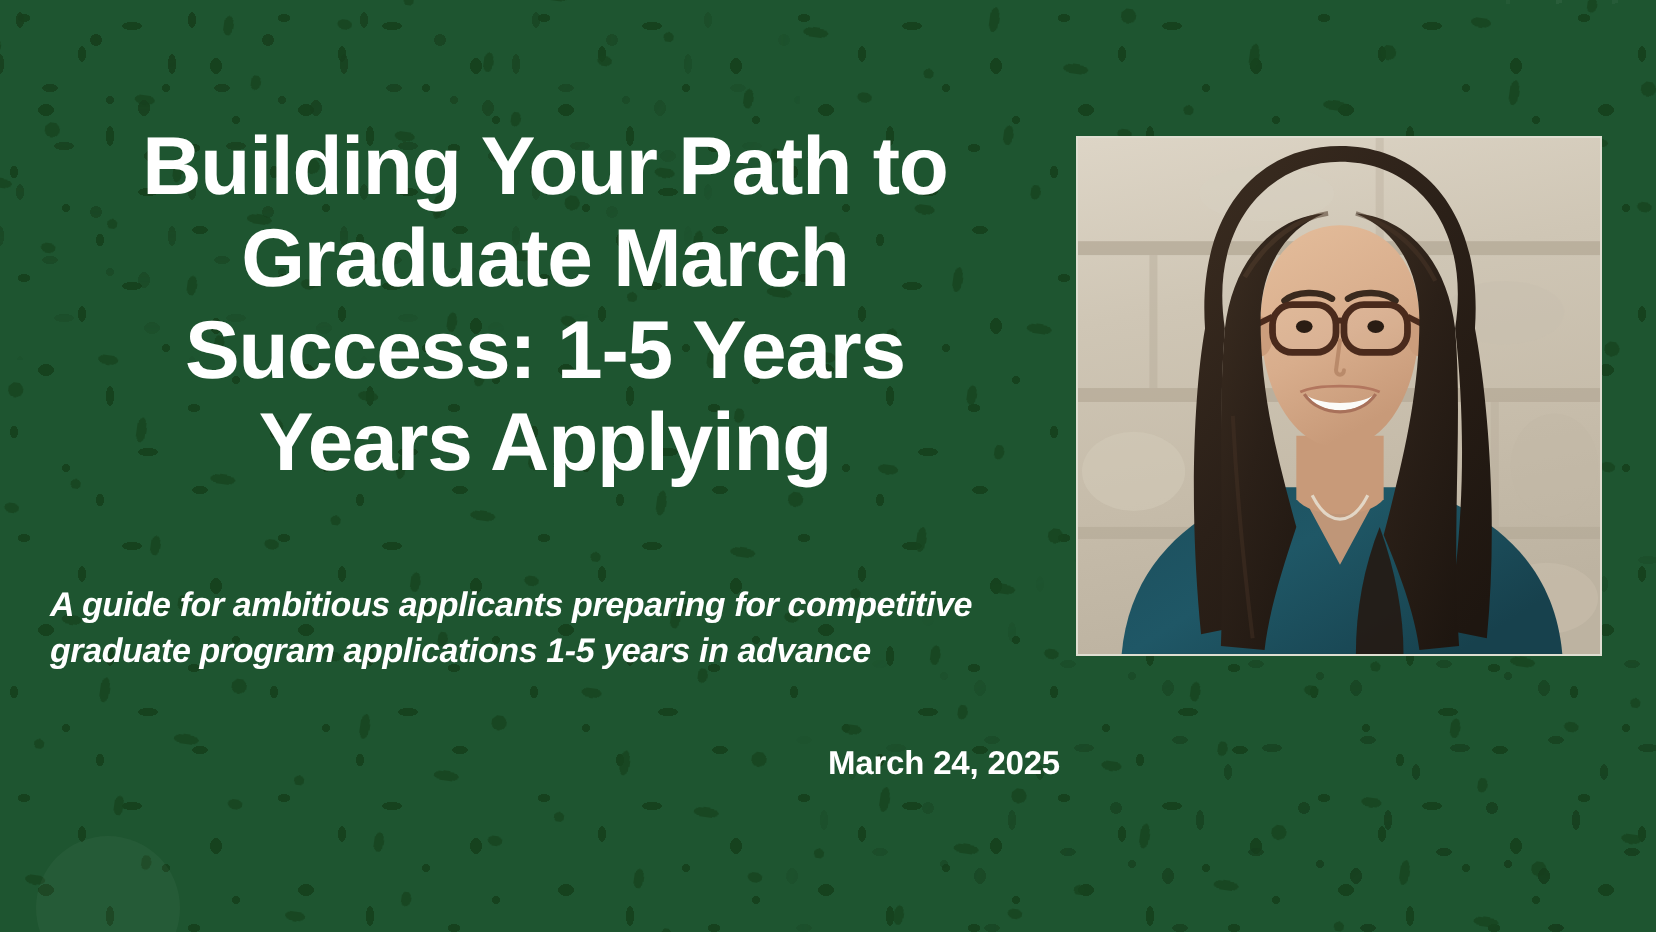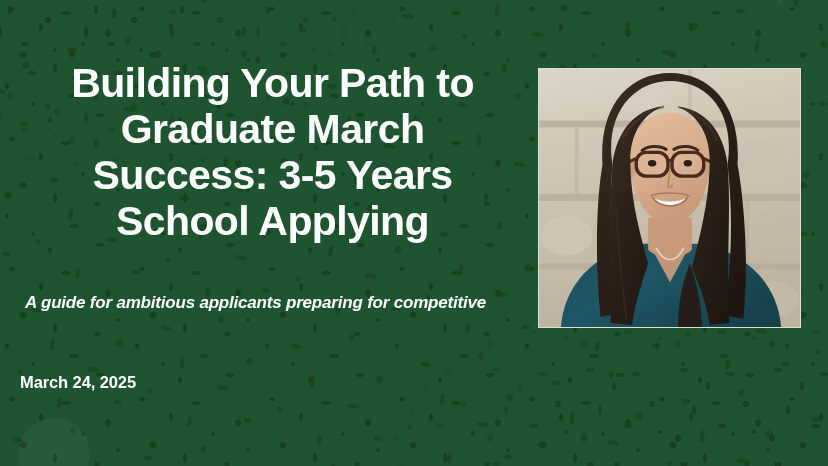--- a/index.html
+++ b/index.html
@@ -152,21 +152,21 @@
     font-style: italic;
     letter-spacing: -0.2px;
     white-space: nowrap;
   }
 
   .datetime-block {
     position: absolute;
     left: 20px;
     top: 371px;
     width: 510px;
-    text-align: left;
+    text-align: right;
   }
   .datetime-line {
     display: block;
     color: #ffffff;
     font-size: 16.5px;
     line-height: 23px;
     font-weight: 700;
     letter-spacing: -0.1px;
   }
 
@@ -193,26 +193,27 @@
   <div class="bg-speckle"></div>
   <div class="bg-speckle2"></div>
   <div class="bg-cluster-tl"></div>
   <div class="bg-cluster-br"></div>
   <div class="bg-streaks"></div>
   <div class="bg-blob"></div>
 
   <div class="headline-block">
     <span class="headline-line">Building Your Path to</span>
     <span class="headline-line">Graduate March</span>
-    <span class="headline-line">Success: 3-5 Years</span>
-    <span class="headline-line">School Applying</span>
+    <span class="headline-line">Success: 1-5 Years</span>
+    <span class="headline-line">Years Applying</span>
   </div>
 
   <div class="subtitle-block">
     <span class="subtitle-line">A guide for ambitious applicants preparing for competitive</span>
+    <span class="subtitle-line">graduate program applications 1-5 years in advance</span>
   </div>
 
   <div class="datetime-block">
     <span class="datetime-line">March 24, 2025</span>
   </div>
 
   <div class="portrait-frame">
     <svg class="portrait-svg" viewBox="0 0 263 260" preserveAspectRatio="xMidYMid slice">
       <defs>
         <linearGradient id="wallg" x1="0" y1="0" x2="0.2" y2="1">

